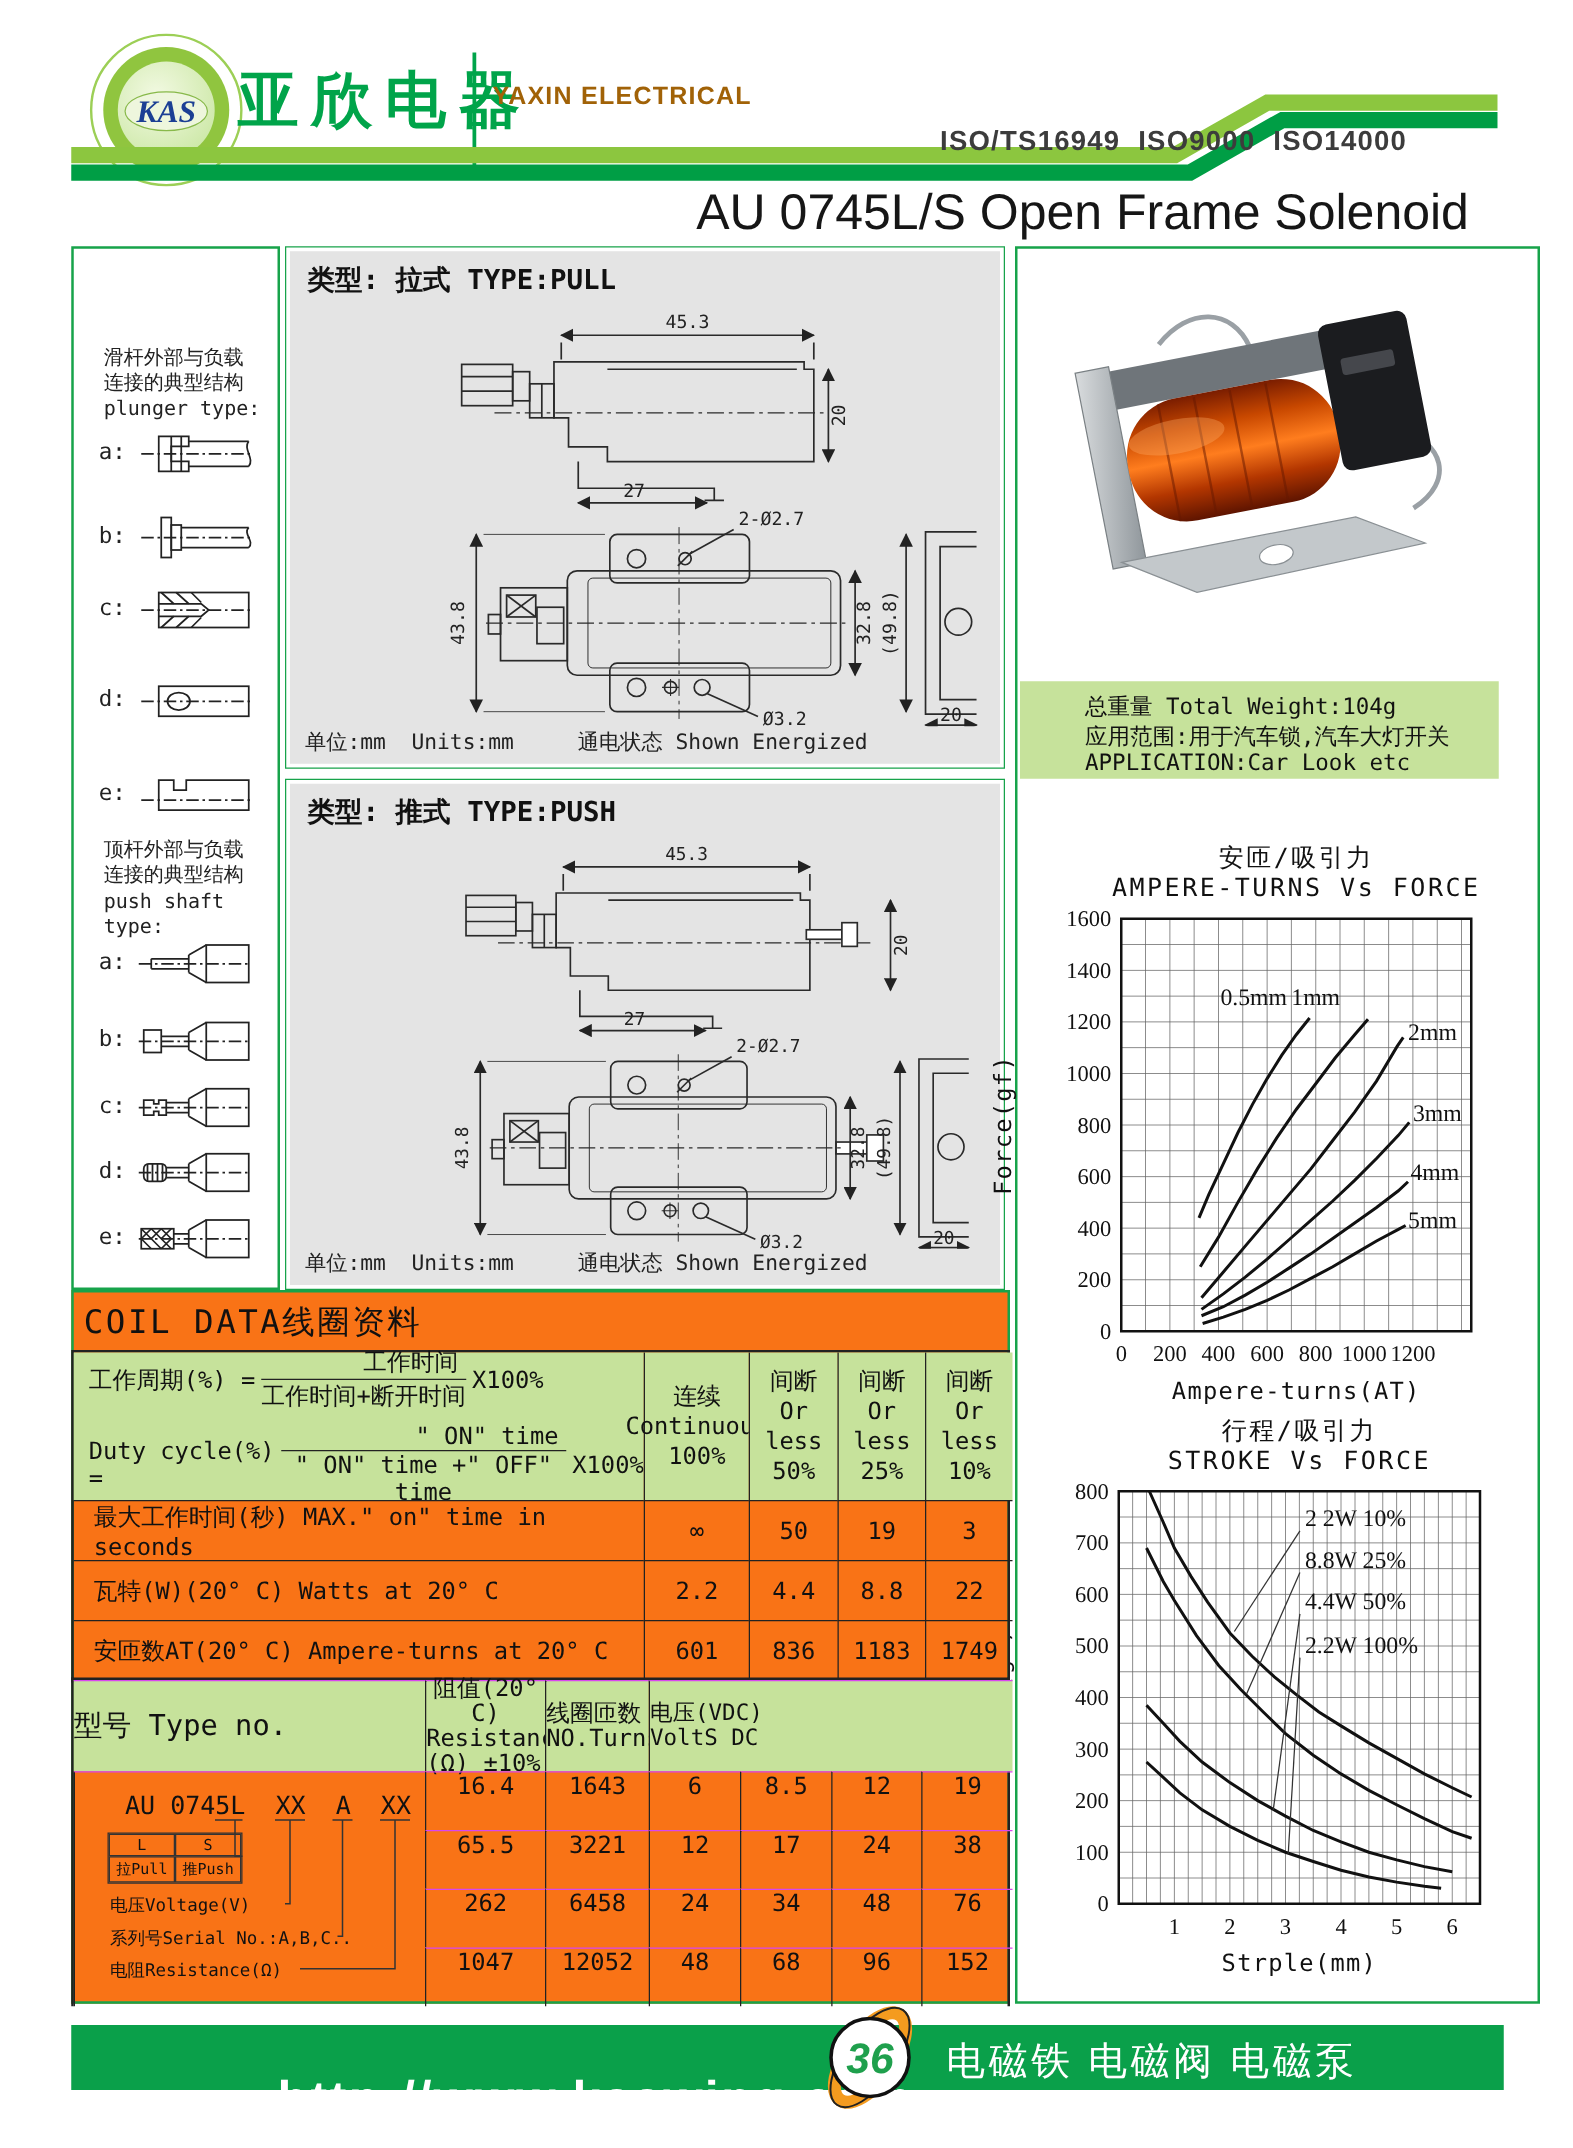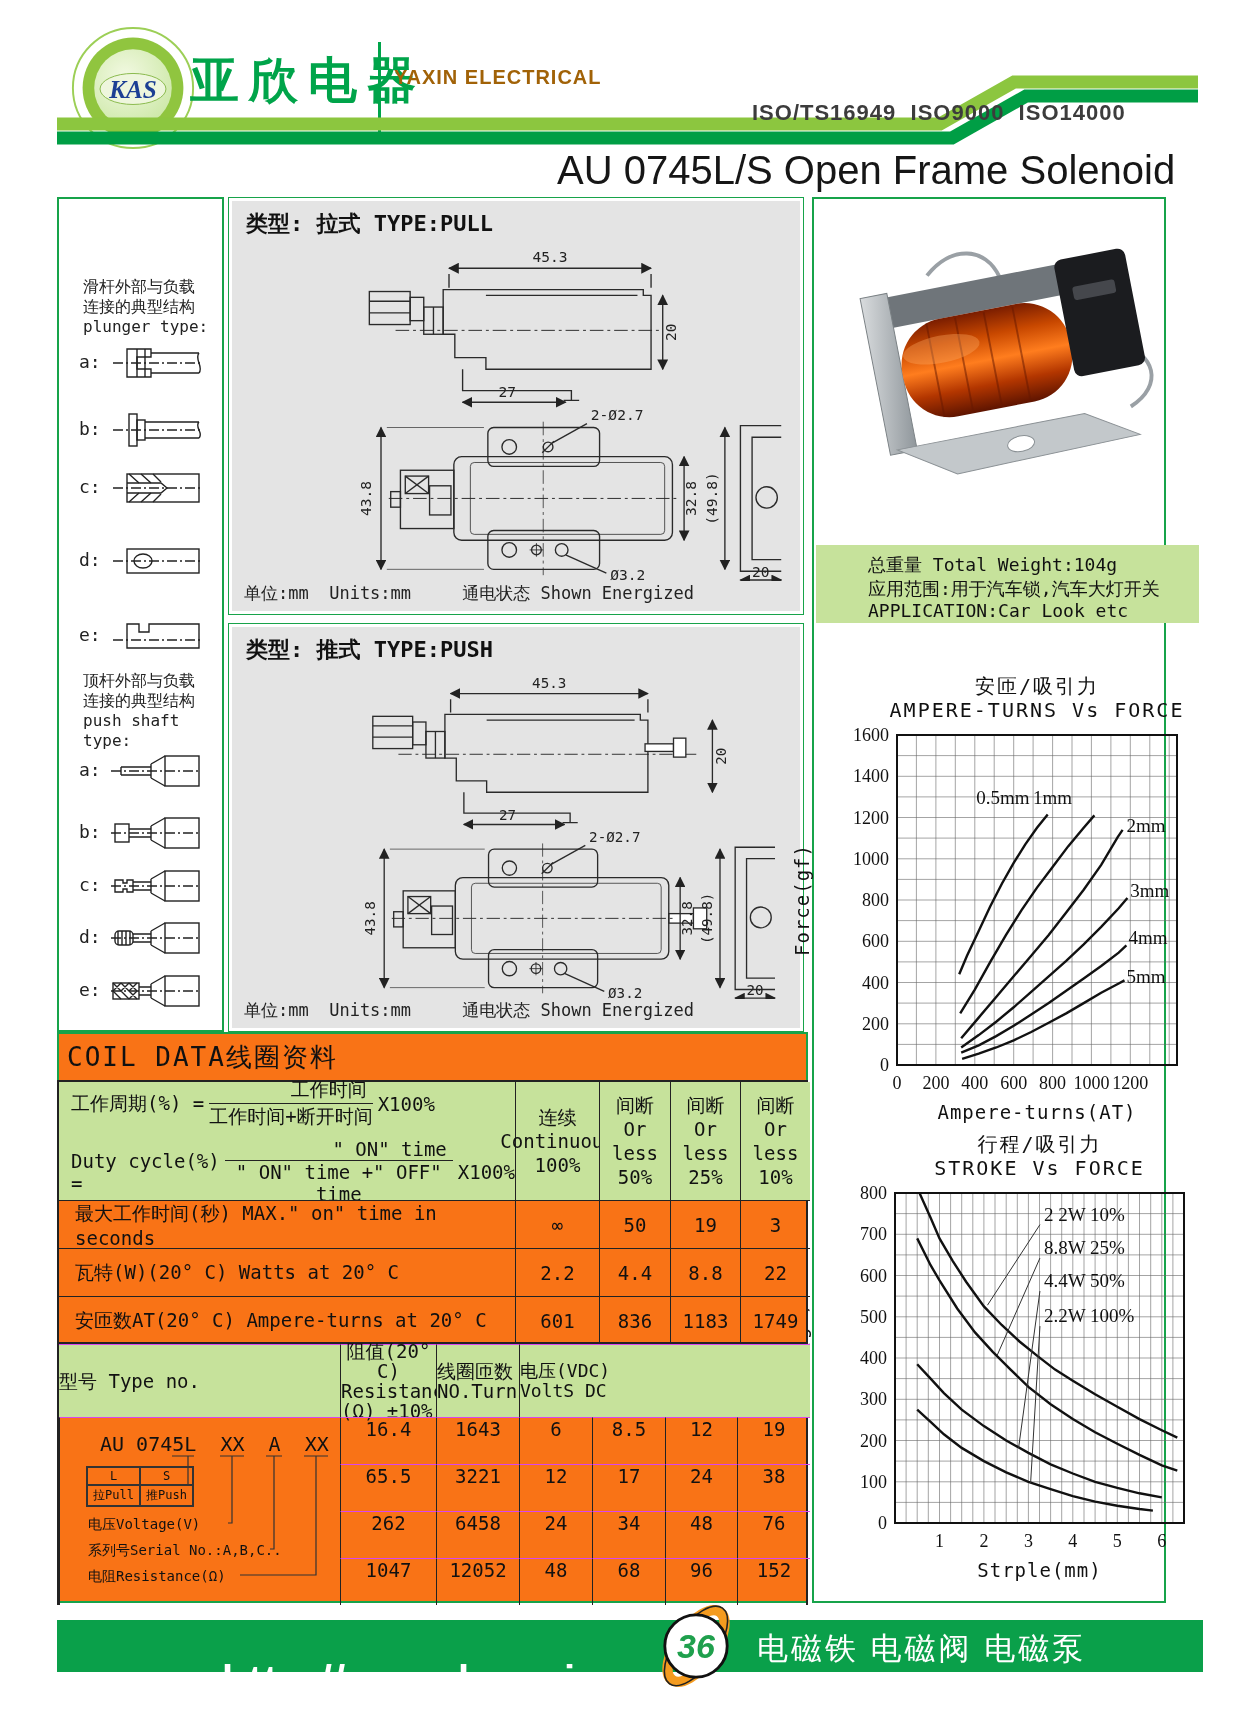--- a/index.html
+++ b/index.html
@@ -20,21 +20,21 @@
   .sb-item{position:absolute;left:20px;font-size:18px;color:#222;}
   .sb-glyph{position:absolute;left:48px;}
   .sb-glyph svg{stroke:#222;fill:none;stroke-width:1.4;}
   
   .panel{left:228px;width:576px;border:1px solid #17a34a;background:#fff;box-sizing:border-box;}
   .panel-inner{position:absolute;left:3px;top:3px;right:3px;bottom:3px;background:#e4e4e4;}
   .panel-title{position:absolute;left:14px;top:8px;font-size:22px;font-weight:700;color:#111;}
   .panel-note{position:absolute;left:12px;font-size:17px;color:#222;}
   .ddraw{position:absolute;left:5px;top:40px;}
   
-  .right-box{left:812px;top:197px;width:354px;height:1406px;border:2px solid #17a34a;background:#fff;box-sizing:border-box;}
+  .right-box{left:812px;top:197px;width:420px;height:1406px;border:2px solid #17a34a;background:#fff;box-sizing:border-box;}
   .info-box{position:absolute;left:2px;top:346px;width:383px;height:78px;background:#c6e29b;}
   .info-line{position:absolute;left:52px;font-size:18px;color:#111;}
   .tick{font:18px "Liberation Serif","DejaVu Serif",serif;fill:#111;}
   .ctitle{font:20px "DejaVu Sans Mono","Liberation Mono",monospace;letter-spacing:2px;fill:#111;}
   .clabel{font:19px "DejaVu Sans Mono","Liberation Mono",monospace;letter-spacing:1px;fill:#111;}
   .slabel{font:19px "Liberation Serif","DejaVu Serif",serif;fill:#111;}
   
   .coil-box{left:57px;top:1032px;width:751px;height:571px;border:2px solid #17a34a;background:#f97316;box-sizing:border-box;}
   .coil-heading{position:absolute;left:8px;top:6px;font-size:26px;color:#111;letter-spacing:2px;}
   .coil-table{position:absolute;left:-2px;top:46px;width:751px;display:grid;
@@ -527,21 +527,21 @@
       <div>22</div>
 
       <div class="lbl-cell">安匝数AT(20° C) Ampere-turns at 20° C</div>
       <div>601</div>
       <div>836</div>
       <div>1183</div>
       <div>1749</div>
     </div>
 
     <div class="type-table mono">
-      <div class="tt-h" style="border-left:none;font-size:19px;">型号 Type no.</div>
+      <div class="tt-h" style="border-left:none;font-size:23px;">型号 Type no.</div>
       <div class="tt-h">
         <span>阻值(20° C)</span>
           <span>Resistance</span>
           <span>(Ω) ±10%</span>
       </div>
       <div class="tt-h">
         <span>线圈匝数</span>
           <span>NO.Turns</span>
       </div>
       <div class="tt-h" style="grid-column:4/8;font-size:18px;">

